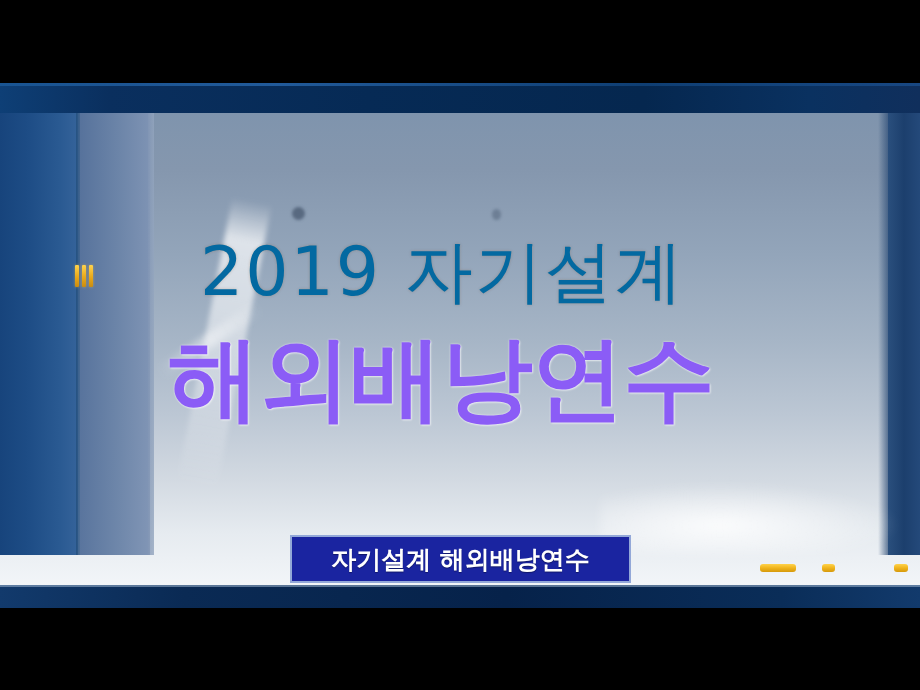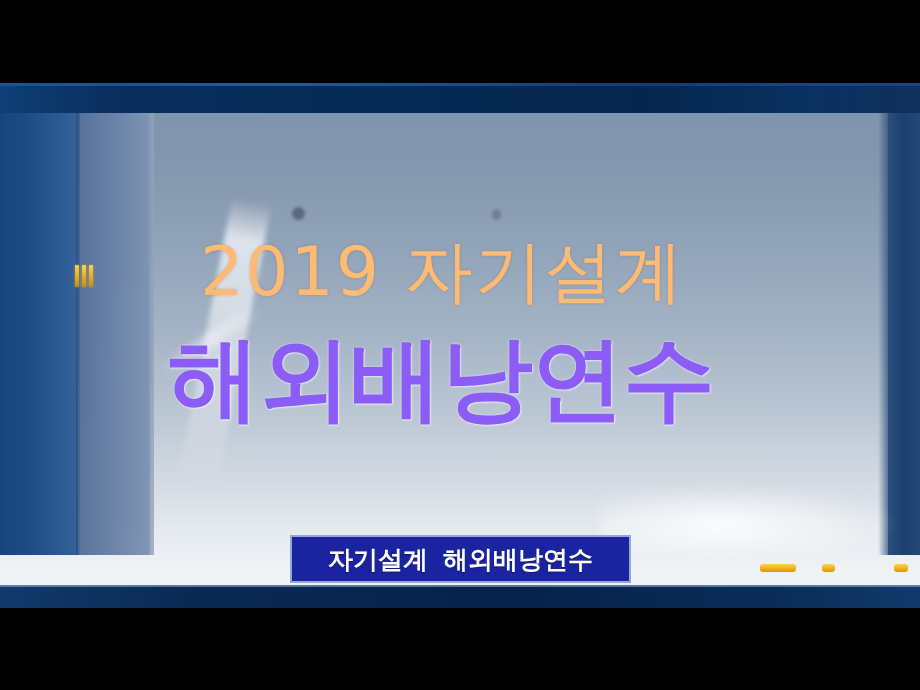--- a/index.html
+++ b/index.html
@@ -210,21 +210,21 @@
     z-index: 20;
     pointer-events: none;
   }
   #title-line-1 {
     position: absolute;
     left: 200px; top: 155px;
     font-size: 68px;
     line-height: 1;
     font-weight: 400;
     letter-spacing: 2px;
-    color: #fdba74;
+    color: #0369a1;
     text-shadow: 0 0 3px rgba(120,60,0,.25);
     white-space: nowrap;
   }
   #title-line-2 {
     position: absolute;
     left: 168px; top: 250px;
     font-size: 92px;
     line-height: 1;
     font-weight: 700;
     letter-spacing: -1px;
@@ -248,21 +248,20 @@
     justify-content: center;
     z-index: 30;
   }
   #caption-text {
     color: #ffffff;
     font-size: 25px;
     font-weight: 700;
     letter-spacing: 0px;
     white-space: nowrap;
     text-shadow: 0 1px 1px rgba(0,0,0,.35);
-    font-family: Liberation Mono, monospace;
   }
 
   
   .dash {
     position: absolute;
     background: linear-gradient(180deg, #ffd24a 0%, #f0b41c 50%, #d69a0c 100%);
     border-radius: 3px;
     z-index: 26;
   }
   #dash-long  { left: 760px; top: 481px; width: 36px; height: 8px; }

